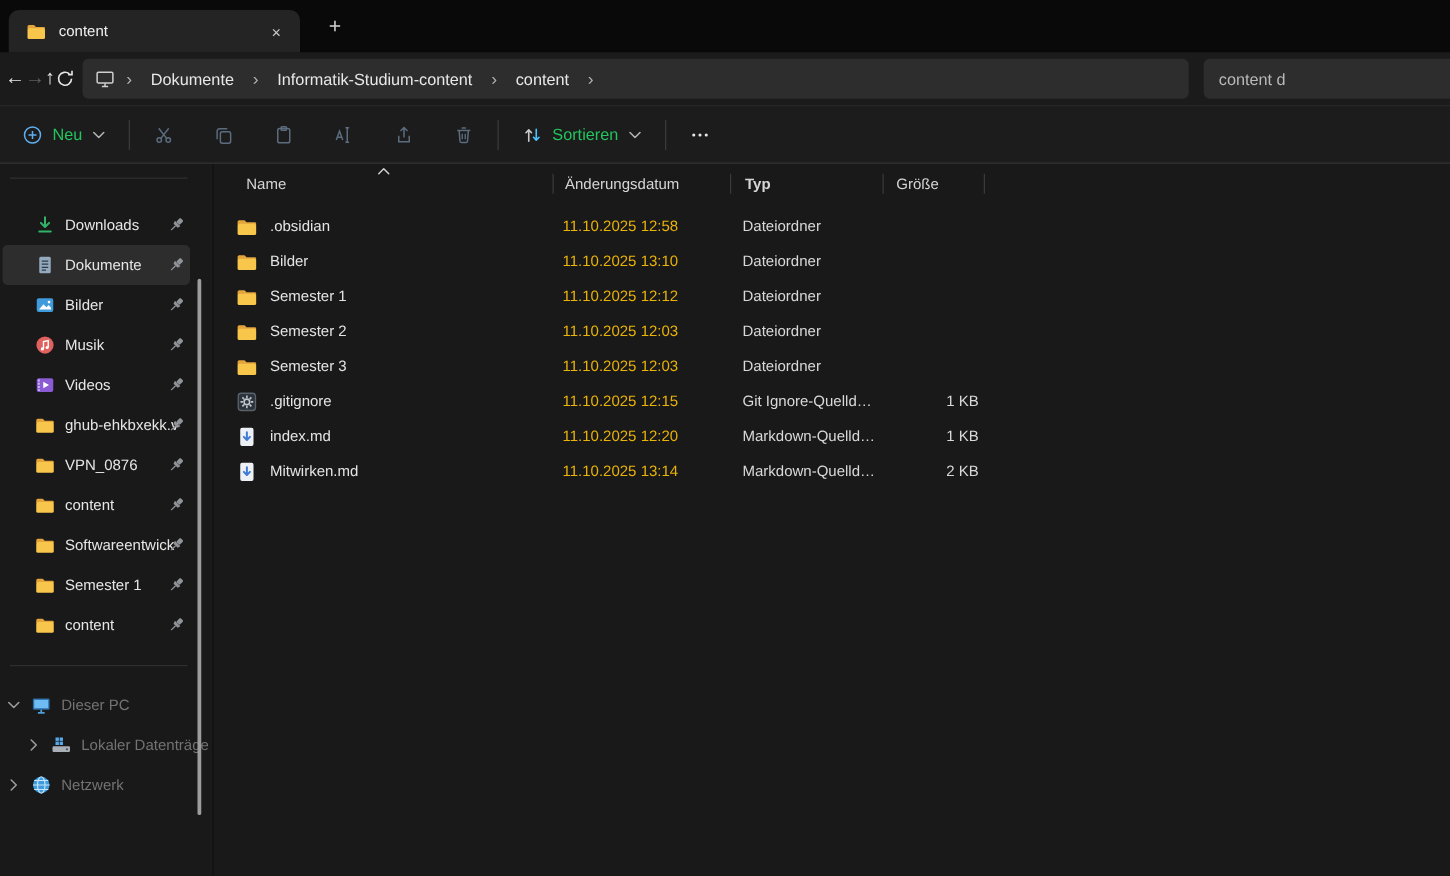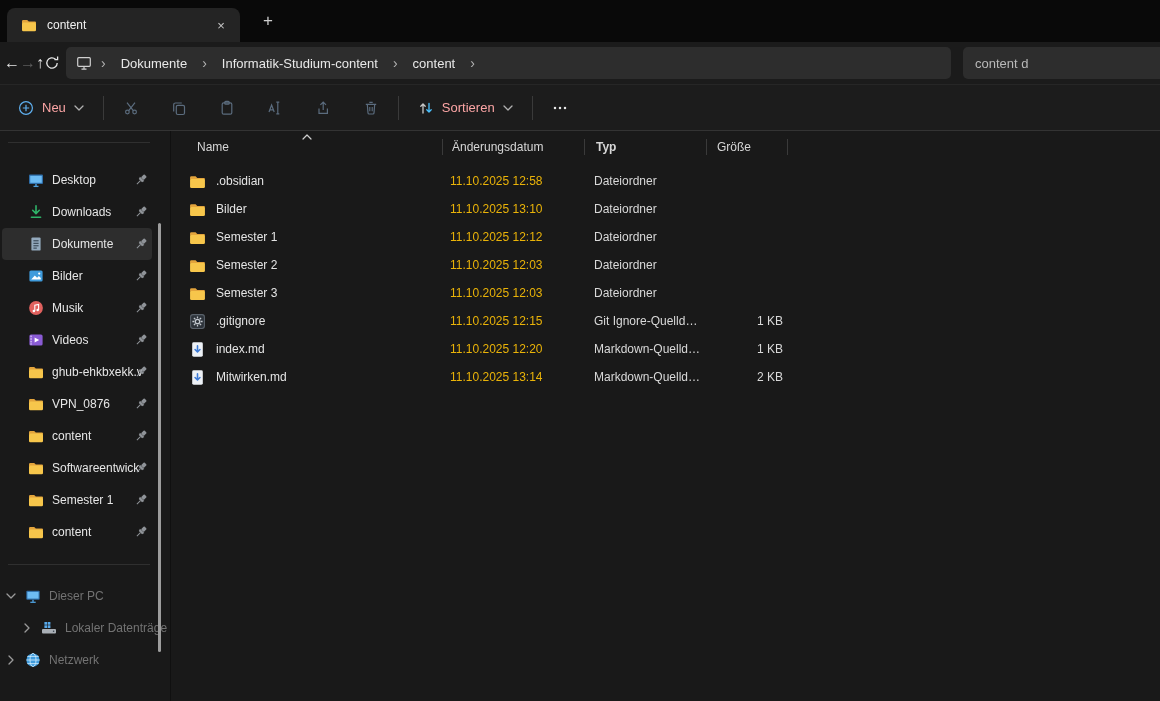--- a/index.html
+++ b/index.html
@@ -34,21 +34,21 @@
   .search-pill { margin-left:12px; min-width:230px; height:32px; background:#2d2d2d; border-radius:5px;
                  display:flex; align-items:center; padding:0 12px; flex:none; }
   .search-pill input { background:transparent; border:none; outline:none; color:#b9b9b9;
                        font-family:inherit; font-size:13px; width:200px; }
 
   
   .toolbar { height:47px; background:#1c1c1c; border-top:1px solid #262626; border-bottom:1px solid #333;
              display:flex; align-items:center; padding:0 8px; flex:none; }
   .tbtn { display:flex; align-items:center; gap:8px; height:34px; padding:0 10px; border-radius:4px;
           color:#f0f0f0; font-size:13px; white-space:nowrap; }
-  .tbtn .lbl { color:#fca5a5; }
+  .tbtn .lbl { color:#22c55e; }
   .icbtn { width:36px; height:34px; display:flex; align-items:center; justify-content:center;
            color:#5b6c7e; border-radius:4px; }
   .tb-sep { width:1px; height:24px; background:#3a3a3a; margin:0 9px; flex:none; }
   .chev { flex:none; }
   .more-btn { width:36px; height:34px; display:flex; align-items:center; justify-content:center; }
 
   
   .bodyarea { flex:1; display:flex; position:relative; overflow:hidden; }
 
   
@@ -334,29 +334,20 @@
   </div>
 
   <div class="bodyarea">
 
     <div class="sidebar">
       <div class="sb-rule"></div>
       <div class="sb-list">
 
         <div class="sb-item">
           <svg class="ic16">
-              <use href="#i-desktop"></use>
-            </svg>
-          <span class="sb-label">Desktop</span>
-          <svg class="pin">
-              <use href="#i-pin"></use>
-            </svg>
-        </div>
-        <div class="sb-item">
-          <svg class="ic16">
               <use href="#i-downloads"></use>
             </svg>
           <span class="sb-label">Downloads</span>
           <svg class="pin">
               <use href="#i-pin"></use>
             </svg>
         </div>
         <div class="sb-item selected">
           <svg class="ic16">
               <use href="#i-documents"></use>

